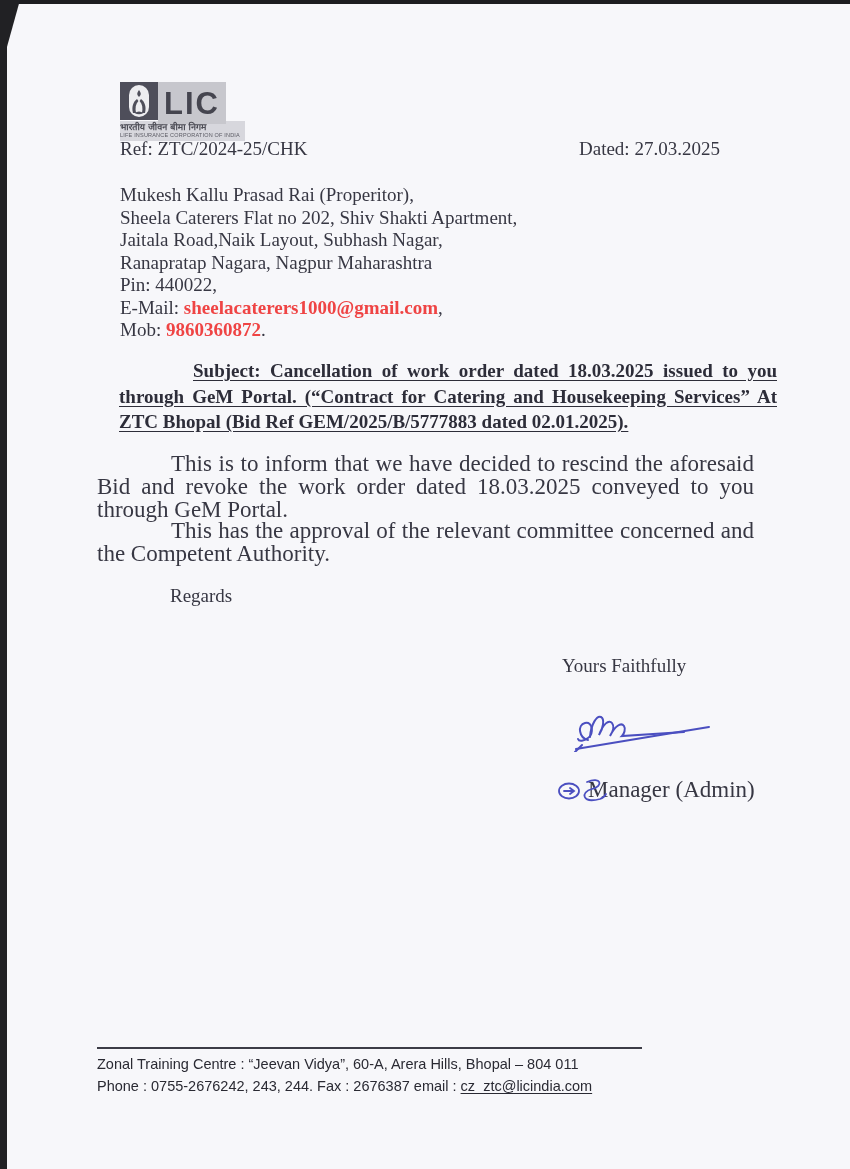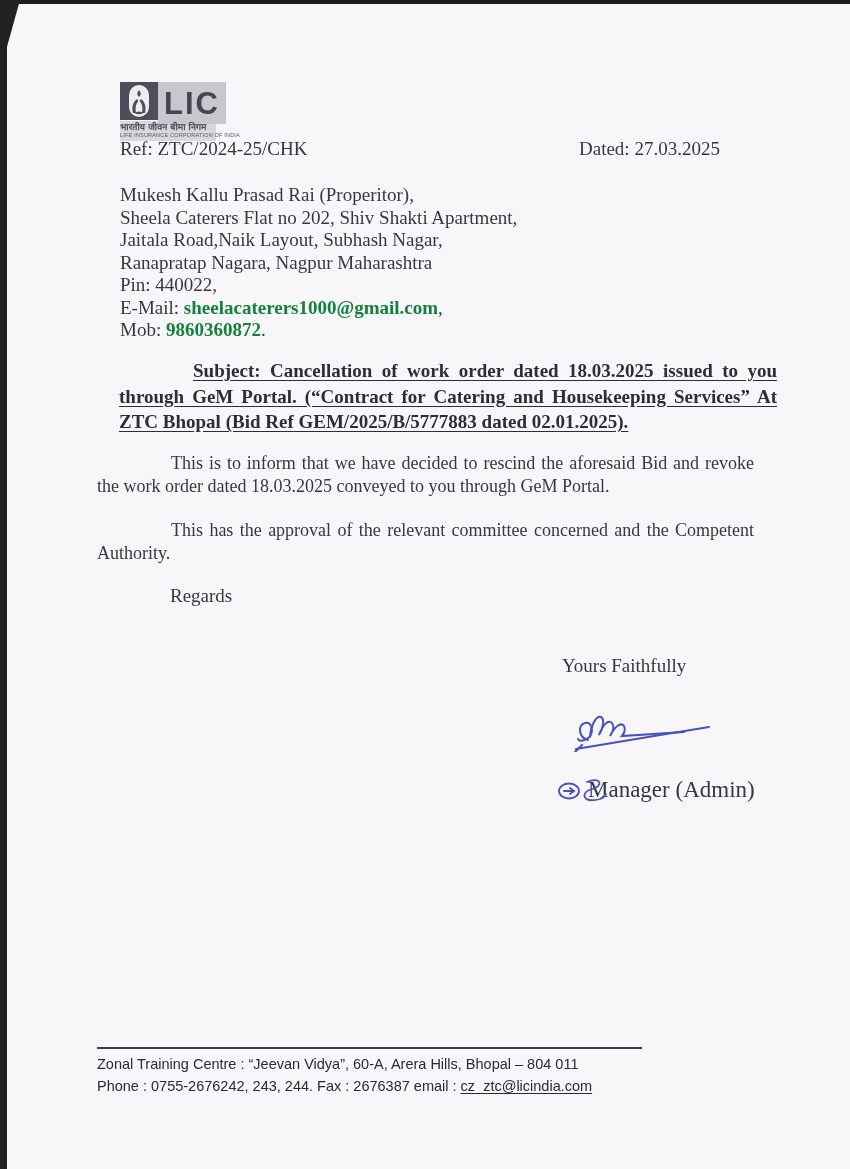--- a/index.html
+++ b/index.html
@@ -16,38 +16,38 @@
     border-left:20px solid #212124;border-bottom:72px solid transparent;}
   .page{position:absolute;left:0;top:0;width:850px;height:1169px;}
 
   
   .logo-block{position:absolute;left:120px;top:82px;width:110px;}
   .logo-row{display:flex;align-items:stretch;height:38px;}
   .emblem{width:38px;height:38px;display:block;}
   .lic-box{width:68px;height:42px;background:#c7c7cd;display:flex;align-items:center;justify-content:center;}
   .lic-text{font-family:"Liberation Sans",sans-serif;font-weight:800;font-size:31px;
     letter-spacing:2px;color:#45454f;line-height:1;}
-  .logo-strip{width:96px;background:#d7d7dd;padding:1px 0 2px 0;margin-top:1px;}
+  .logo-strip{width:108px;background:#d7d7dd;padding:1px 17px 2px 0;margin-top:1px;}
   .hindi-line{font-family:"DejaVu Sans",sans-serif;font-size:9px;font-weight:bold;
     color:#4c4c55;white-space:nowrap;line-height:10px;}
   .eng-line{font-family:"Liberation Sans",sans-serif;font-size:5.5px;color:#5a5a63;
     white-space:nowrap;letter-spacing:.2px;line-height:7px;}
 
   .ref-line{position:absolute;left:120px;top:138px;font-size:19px;}
   .date-line{position:absolute;left:579px;top:138px;font-size:19px;}
 
   .recipient{position:absolute;left:120px;top:184px;font-size:19px;line-height:22.5px;}
-  .recipient b{color:#15803d;margin-top:35px;}
+  .recipient b{color:#ef4444;margin-top:35px;}
 
   .subject{position:absolute;left:97px;top:358px;width:658px;
     font-size:19px;line-height:25.5px;font-weight:bold;color:#2d2d39;
     text-align:justify;text-indent:74px;text-decoration:underline;
     text-underline-offset:3px;margin-left:22px;}
 
-  .para{position:absolute;left:97px;width:657px;font-size:18px;line-height:23px;
+  .para{position:absolute;left:97px;width:657px;font-size:23px;line-height:23px;
     text-align:justify;text-indent:74px;}
   .para1{top:452px;}
   .para2{top:519px;}
   .regards{position:absolute;left:170px;top:585px;font-size:19px;}
 
   .closing{position:absolute;left:562px;top:655px;font-size:19px;}
   .signature-svg{position:absolute;left:566px;top:696px;}
   .signatory{position:absolute;left:557px;top:777px;font-size:23px;margin-left:31px;}
   .stamp-svg{position:absolute;left:556px;top:776px;}
 

